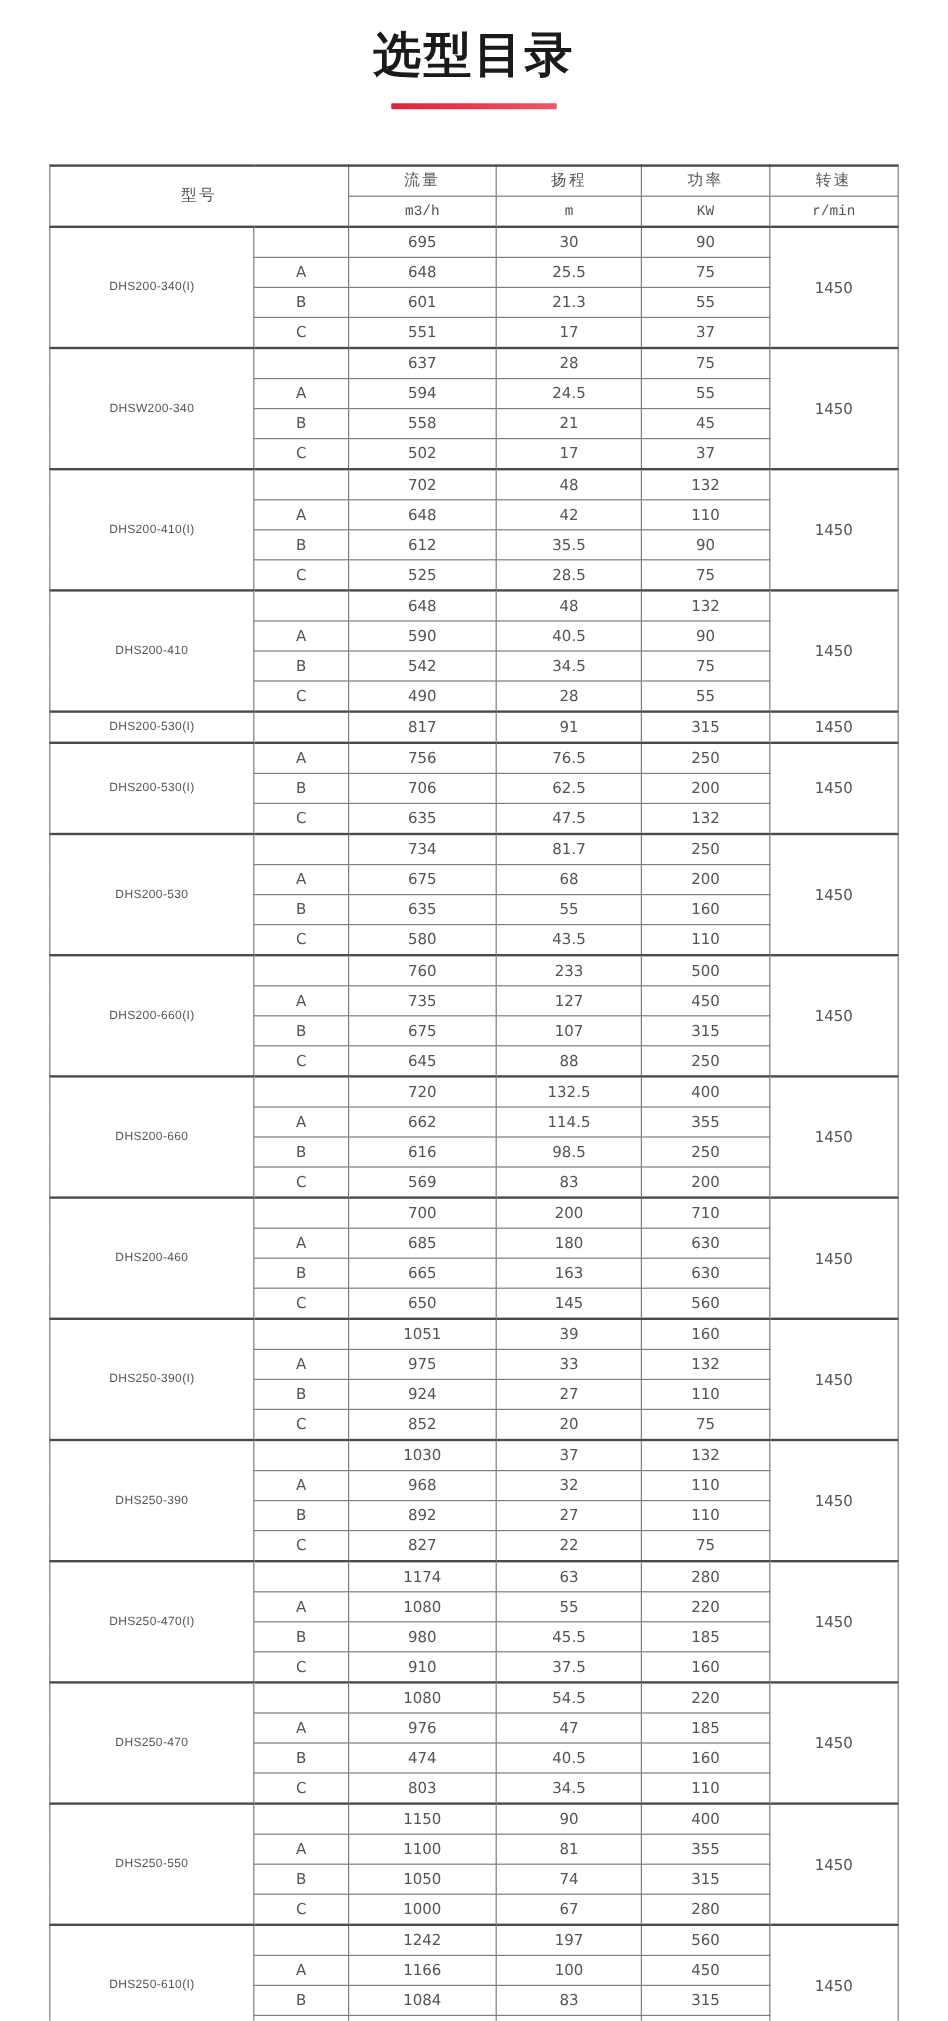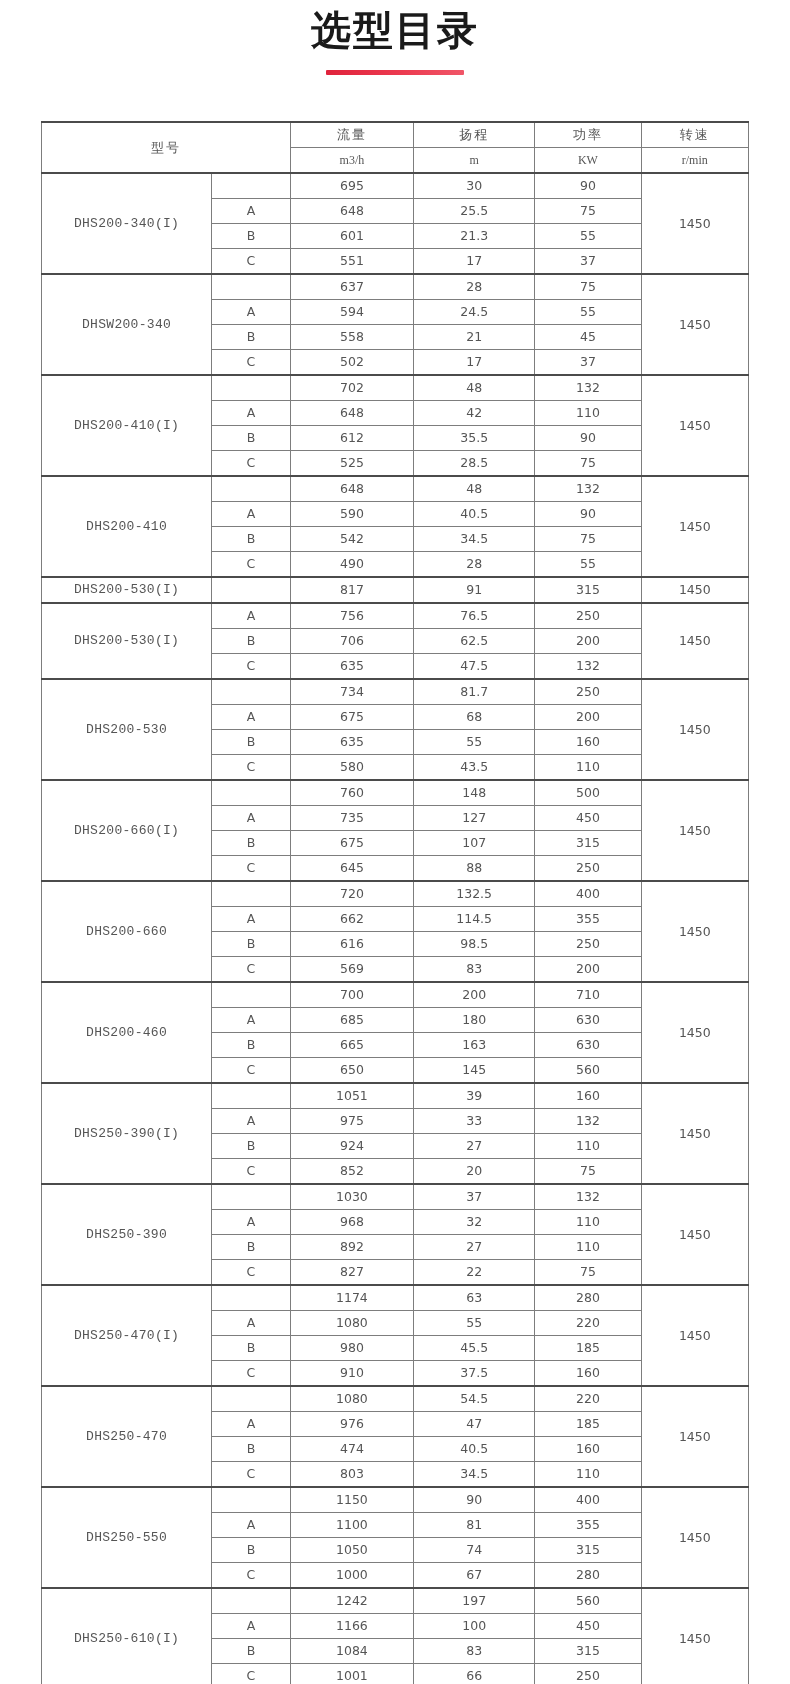--- a/index.html
+++ b/index.html
@@ -11,21 +11,21 @@
     width: 790px;
     height: 1684px;
     overflow: hidden;
     font-family: "DejaVu Sans", "Liberation Sans", sans-serif;
     color: #4a4a4a;
   }
 
   
   .title-block {
     text-align: center;
-    padding-top: 8px;
+    padding-top: 24px;
   }
   .page-title {
     font-family: "DejaVu Sans", "Liberation Sans", sans-serif;
     font-size: 40px;
     font-weight: 700;
     color: #1a1a1a;
     letter-spacing: 2px;
     line-height: 1.1;
     margin: 0;
   }
@@ -73,25 +73,25 @@
     height: 22px;
     line-height: 22px;
     font-size: 13px;
     color: #3d3d3d;
   }
   .hdr-unit td {
     height: 21px;
     line-height: 21px;
     font-size: 12px;
     color: #555555;
-    font-family: Liberation Serif, serif;
+    font-family: Liberation Mono, monospace;
   }
   td.model-name {
-    font-family: Liberation Mono, monospace;
-    font-size: 13px;
+    font-family: Liberation Sans, sans-serif;
+    font-size: 10px;
     letter-spacing: 0.3px;
     color: #555555;
   }
   td.num, td.variant, td.speed {
     font-family: "DejaVu Sans", "Liberation Sans", sans-serif;
     font-size: 12.5px;
     color: #555555;
   }
   td.hdr-cn {
     font-family: "DejaVu Sans", "Liberation Sans", sans-serif;
@@ -295,21 +295,21 @@
         <tr>
           <td class="variant">C</td>
           <td class="num">580</td>
           <td class="num">43.5</td>
           <td class="num">110</td>
         </tr>
         <tr class="group-start">
           <td class="model-name frame-left" rowspan="4">DHS200-660(I)</td>
           <td class="variant"></td>
           <td class="num">760</td>
-          <td class="num">148</td>
+          <td class="num">233</td>
           <td class="num">500</td>
           <td class="speed frame-right" rowspan="4">1450</td>
         </tr>
         <tr>
           <td class="variant">A</td>
           <td class="num">735</td>
           <td class="num">127</td>
           <td class="num">450</td>
         </tr>
         <tr>

